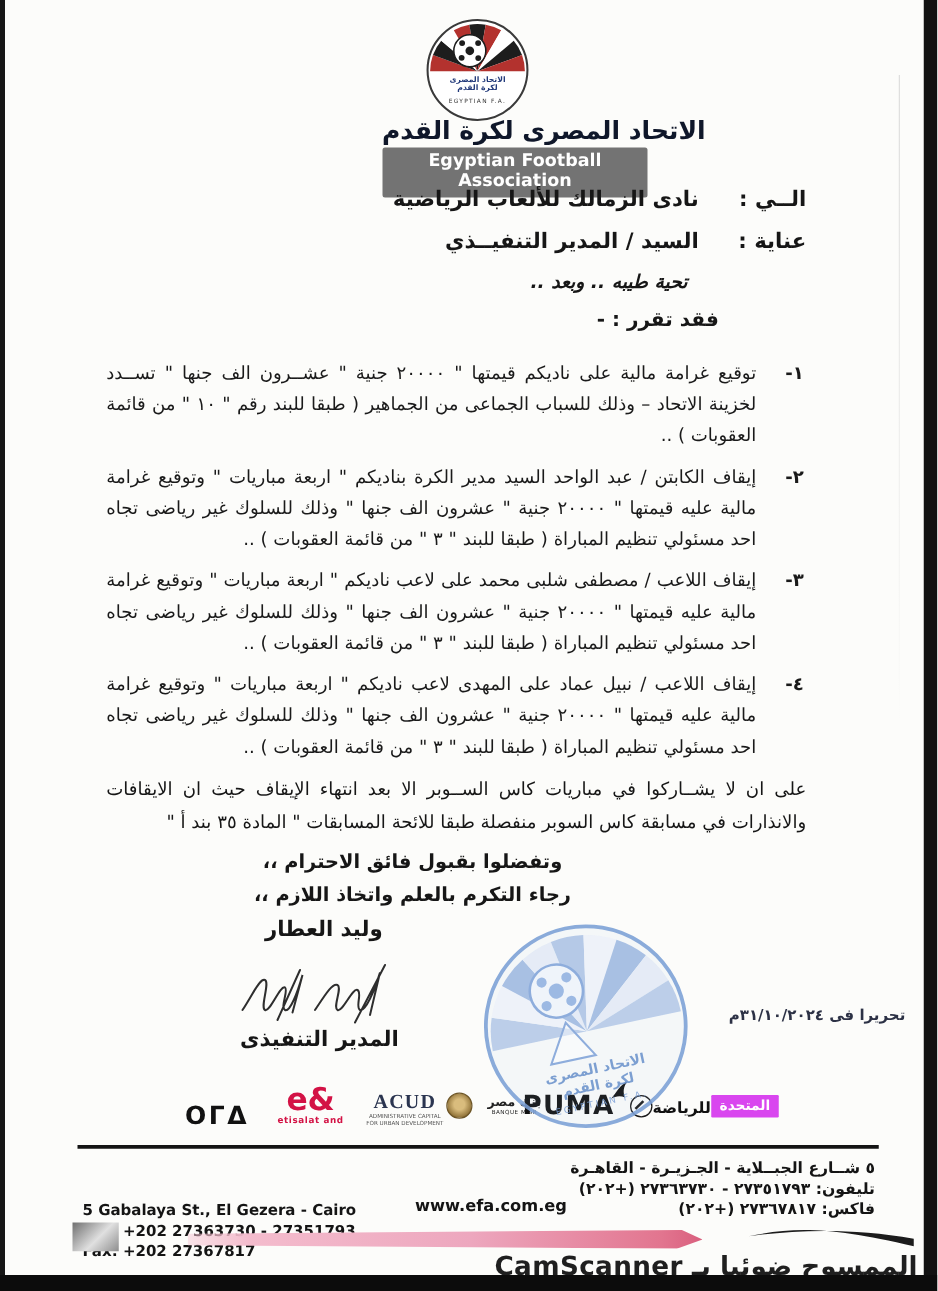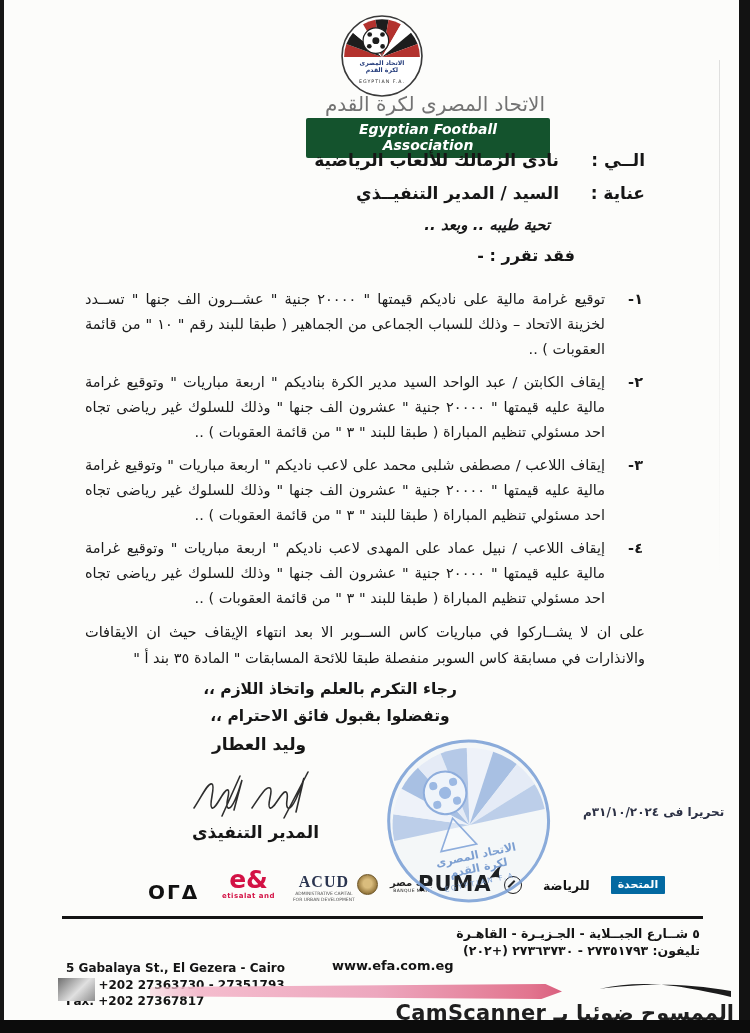--- a/index.html
+++ b/index.html
@@ -7,23 +7,23 @@
         font-family:"DejaVu Sans",sans-serif;color:#161616;overflow:hidden;}
   
   .edge-l{position:absolute;left:0;top:0;width:4px;height:100%;background:#161616;z-index:40;}
   .edge-r{position:absolute;right:0;top:0;width:11px;height:100%;background:#121212;z-index:40;}
   .edge-b{position:absolute;left:0;bottom:0;width:100%;height:13px;background:#0c0c0c;z-index:40;}
   .crease{position:absolute;right:30px;top:60px;width:1px;height:520px;
           background:linear-gradient(#c6c6c6,rgba(200,200,200,0));opacity:.55;}
   
   .crest{position:absolute;left:340px;top:14px;width:84px;height:84px;}
   .hdr-title{position:absolute;top:92px;left:300px;width:270px;text-align:center;
-             color:#737373;font-size:20px;font-weight:normal;direction:rtl;}
-  .hdr-banner{position:absolute;top:118px;left:306px;width:212px;background:#14532d;color:#fff;
-              text-align:center;font-size:14px;font-weight:bold;padding:3px 16px 5px;border-radius:2px;font-style:italic;}
+             color:#0f172a;font-size:20px;font-weight:bold;direction:rtl;}
+  .hdr-banner{position:absolute;top:118px;left:306px;width:212px;background:#737373;color:#fff;
+              text-align:center;font-size:14px;font-weight:bold;padding:3px 0 5px;border-radius:2px;}
   
   .addr{position:absolute;top:150px;right:105px;left:85px;direction:rtl;}
   .addr-row{display:flex;gap:14px;font-weight:bold;font-size:17px;margin-bottom:13px;align-items:baseline;}
   .addr-row .lbl{width:72px;flex:0 0 auto;}
   .greeting{font-weight:bold;font-size:15px;margin:4px 95px 12px 0;font-style:italic;}
   .subject{font-weight:bold;font-size:14.5px;margin-bottom:9px;}
   .decided{font-weight:bold;font-size:16px;margin-right:70px;}
   
   .body-block{position:absolute;top:287px;right:105px;left:85px;direction:rtl;}
   .item{position:relative;padding-right:40px;text-align:justify;font-size:14.5px;
@@ -52,26 +52,26 @@
   .sp-acud .sub{font-size:4.5px;color:#555;line-height:5.5px;}
   .sp-bm{left:295px;top:8px;display:flex;gap:12px;align-items:center;}
   .sp-bm .rosette{width:19px;height:19px;border-radius:50%;
                   background:radial-gradient(circle at 50% 45%,#d9bc7d 30%,#8d6f35 75%);border:1px solid #6d5526;}
   .sp-bm .t{text-align:center;color:#222;}
   .sp-bm .ar{font-size:10px;font-weight:bold;line-height:11px;direction:rtl;}
   .sp-bm .en{font-size:4.5px;letter-spacing:.4px;}
   .sp-puma{left:356px;top:6px;color:#101010;}
   .sp-puma .word{font-size:21px;font-weight:bold;letter-spacing:1px;}
   .sp-puma svg{position:absolute;right:-14px;top:-7px;}
-  .sp-united{left:442px;top:10px;display:flex;gap:21px;align-items:center;direction:ltr;}
+  .sp-united{left:442px;top:10px;display:flex;gap:0;align-items:center;direction:ltr;}
   .sp-united .emblem{width:16px;height:16px;border:1.6px solid #1a1a1a;border-radius:50%;position:relative;}
   .sp-united .emblem::after{content:"";position:absolute;left:2px;top:6px;width:9px;height:2px;
                             background:#1a1a1a;transform:rotate(-45deg);}
   .sp-united .txt{font-size:12.5px;font-weight:bold;color:#111;direction:rtl;}
-  .sp-united .box{background:#0369a1;color:#fff;font-size:11px;font-weight:bold;
+  .sp-united .box{background:#d946ef;color:#fff;font-size:11px;font-weight:bold;
                   padding:2px 7px 3px;border-radius:1px;direction:rtl;}
   .rule{position:absolute;top:916px;left:62px;width:641px;height:3px;background:#141414;}
   
   .footer-en{position:absolute;top:960px;left:66px;font-size:12px;font-weight:bold;
              line-height:16.5px;color:#141414;}
   .footer-web{position:absolute;top:958px;left:332px;font-size:13px;font-weight:bold;color:#141414;}
   .footer-ar{position:absolute;top:926px;right:50px;direction:rtl;text-align:right;
              font-size:12.5px;font-weight:bold;line-height:16.5px;color:#141414;margin-left:40px;}
   
   .scan-square{position:absolute;left:58px;top:978px;width:37px;height:23px;
@@ -142,22 +142,22 @@
     <div class="item">
       <span class="num">٣-</span>
       <span>إيقاف اللاعب / مصطفى شلبى محمد على لاعب ناديكم " اربعة مباريات " وتوقيع غرامة مالية عليه قيمتها " ٢٠٠٠٠ جنية " عشرون الف جنها " وذلك للسلوك غير رياضى تجاه احد مسئولي تنظيم المباراة ( طبقا للبند " ٣ " من قائمة العقوبات ) ..</span>
     </div>
     <div class="item">
       <span class="num">٤-</span>
       <span>إيقاف اللاعب / نبيل عماد على المهدى لاعب ناديكم " اربعة مباريات " وتوقيع غرامة مالية عليه قيمتها " ٢٠٠٠٠ جنية " عشرون الف جنها " وذلك للسلوك غير رياضى تجاه احد مسئولي تنظيم المباراة ( طبقا للبند " ٣ " من قائمة العقوبات ) ..</span>
     </div>
     <div class="closing">على ان لا يشــاركوا في مباريات كاس الســوبر الا بعد انتهاء الإيقاف حيث ان الايقافات والانذارات في مسابقة كاس السوبر منفصلة طبقا للائحة المسابقات " المادة ٣٥ بند أ "</div>
     <div class="center-lines">
+      <div>وتفضلوا بقبول فائق الاحترام ،،</div>
       <div>رجاء التكرم بالعلم واتخاذ اللازم ،،</div>
-      <div>وتفضلوا بقبول فائق الاحترام ،،</div>
     </div>
   </div>
 
   <div class="sig-name">وليد العطار</div>
   <svg class="sig-scribble" width="135" height="56" viewBox="0 0 135 56">
     <path d="M6,42 C14,30 20,16 24,18 C28,20 20,40 24,42 C28,44 36,22 40,24 C43,26 36,40 40,42 C44,44 50,28 54,14 L46,44 M52,10 L34,50" stroke="#2e2e2e" stroke-width="1.6" fill="none" stroke-linecap="round"></path>
     <path d="M64,42 C72,30 78,20 82,22 C86,24 78,40 82,42 C86,44 94,24 98,26 C102,28 96,40 100,42 C104,44 112,26 116,12 L108,46 M120,6 L96,52" stroke="#2e2e2e" stroke-width="1.6" fill="none" stroke-linecap="round"></path>
   </svg>
   <div class="sig-title">المدير التنفيذى</div>
   <div class="date-line">تحريرا فى ٣١/١٠/٢٠٢٤م</div>
@@ -222,20 +222,21 @@
 
   <div class="footer-en">
     <div>5 Gabalaya St., El Gezera - Cairo</div>
     <div>Tel.: +202 27363730 - 27351793</div>
     <div>Fax: +202 27367817</div>
   </div>
   <div class="footer-web">www.efa.com.eg</div>
   <div class="footer-ar">
     <div>٥ شــارع الجبــلاية - الجـزيـرة - القاهـرة</div>
     <div>تليفون: ٢٧٣٥١٧٩٣ - ٢٧٣٦٣٧٣٠ (+٢٠٢)</div>
+    <div>فاكس: ٢٧٣٦٧٨١٧ (+٢٠٢)</div>
   </div>
 
   <div class="scan-square"></div>
   <div class="pink-streak"></div>
   <svg class="dark-swoosh" width="138" height="22" viewBox="0 0 138 22">
     <path d="M2,9 C40,1 70,2 134,17 L134,11 C84,2 38,4 2,9 Z" fill="#1c1c1c"></path>
   </svg>
   <div class="watermark">الممسوح ضوئيا بـ CamScanner</div>
 
   <div class="edge-l"></div>

